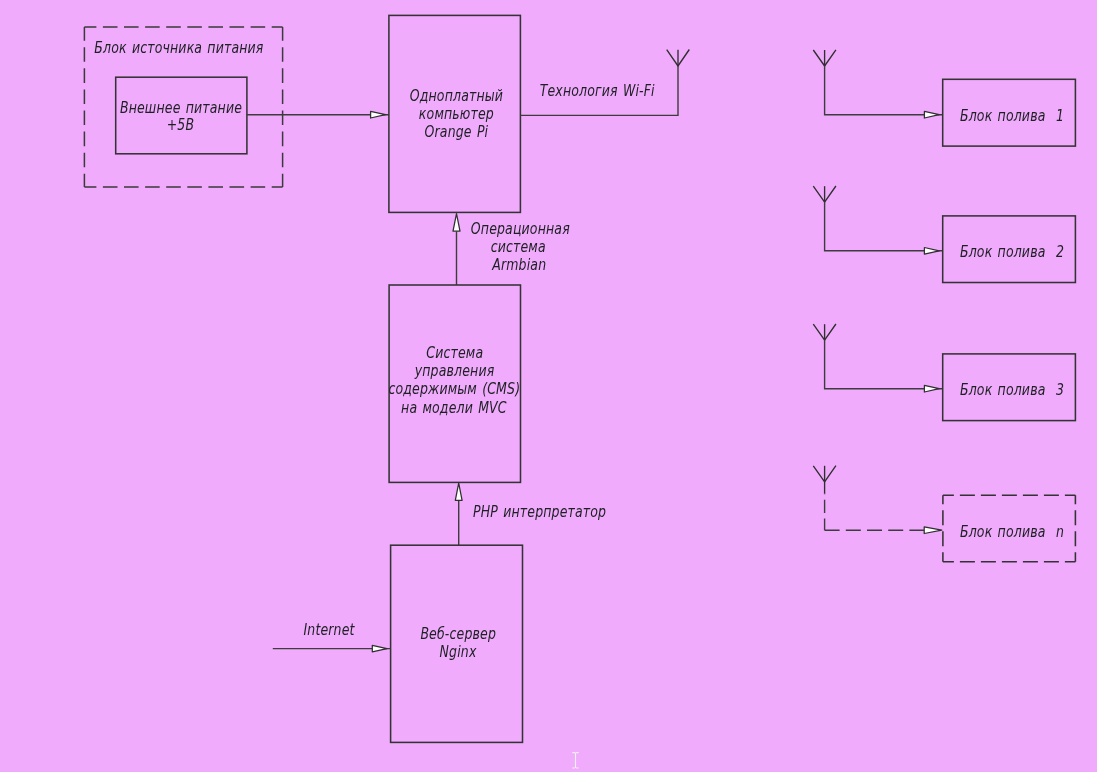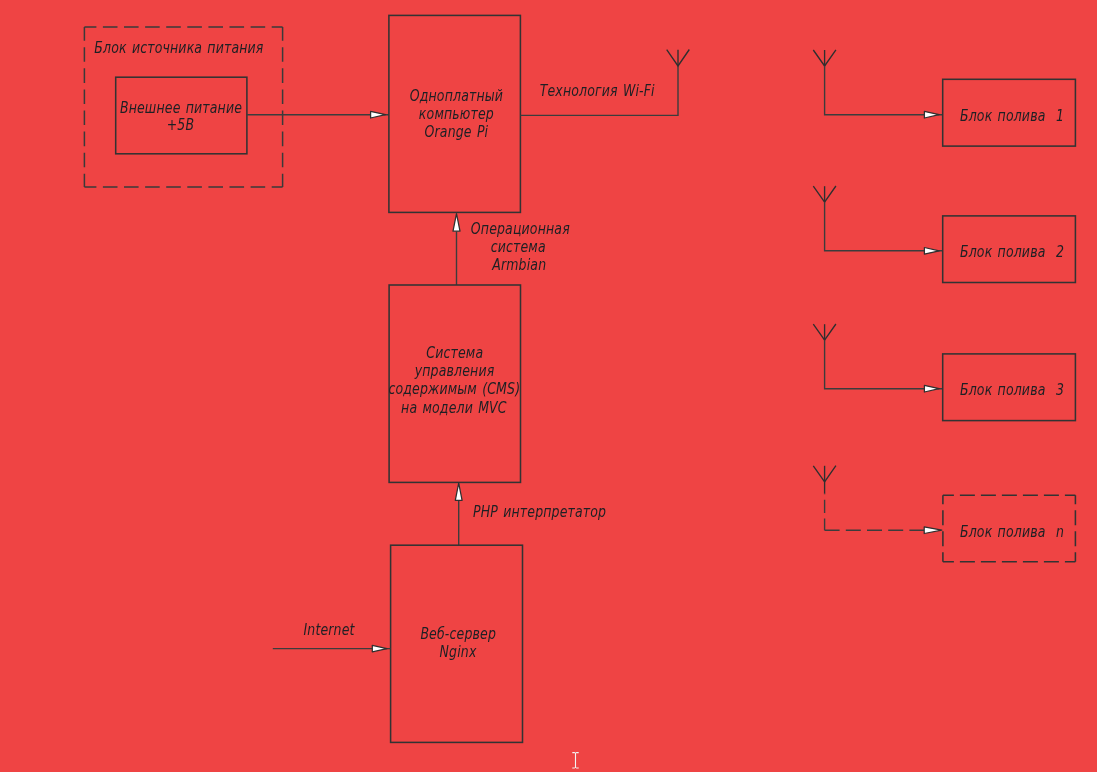--- a/index.html
+++ b/index.html
@@ -1,19 +1,19 @@
 <!DOCTYPE html>
 <html><head>
 <meta charset="utf-8">
 <title>Structural diagram</title>
 <style>
   html,body{margin:0;padding:0;background:#ffffff;}
   body{width:1097px;height:772px;overflow:hidden;
        font-family:"DejaVu Sans Condensed","DejaVu Sans",sans-serif;}
-  #stage{position:relative;width:1097px;height:772px;background:#ef4444;}
+  #stage{position:relative;width:1097px;height:772px;background:#f0abfc;}
   svg#diagram{position:absolute;left:0;top:0;width:1097px;height:772px;display:block;
               shape-rendering:geometricPrecision;}
   .bx{fill:none;stroke:#333333;stroke-width:1.55;}
   .bx-dash{fill:none;stroke:#3a3a3a;stroke-width:1.5;stroke-dasharray:14.6 6.5;}
   .ln{fill:none;stroke:#3c3c3c;stroke-width:1.4;}
   .bx-dash2{fill:none;stroke:#333333;stroke-width:1.55;stroke-dasharray:15 6;}
   .ln-dash{fill:none;stroke:#3c3c3c;stroke-width:1.4;stroke-dasharray:15 6.2;}
   .ln-dash-v{fill:none;stroke:#3c3c3c;stroke-width:1.4;stroke-dasharray:13.4 5.4;stroke-dashoffset:-6.5;}
   .hd{stroke-dashoffset:2.6;}
   .vd{stroke-dashoffset:0.8;}

